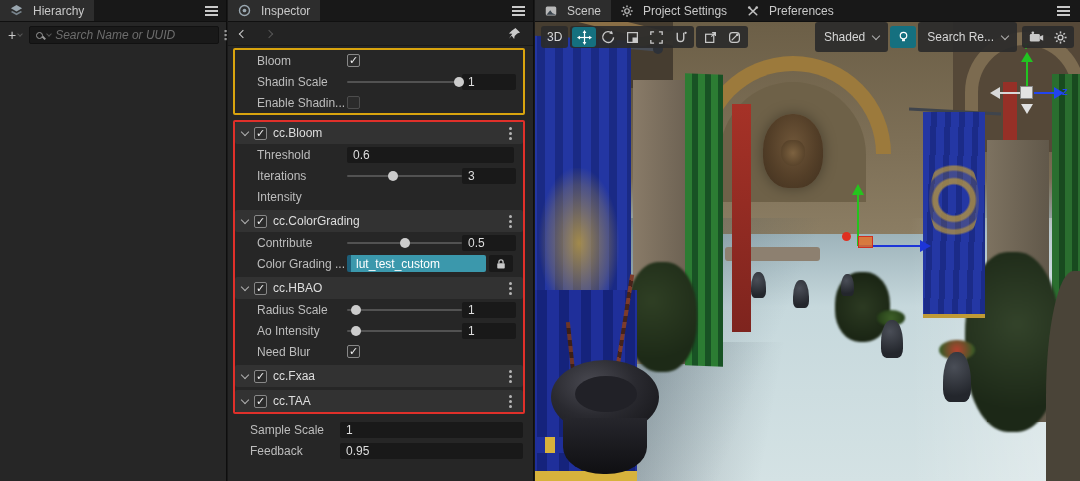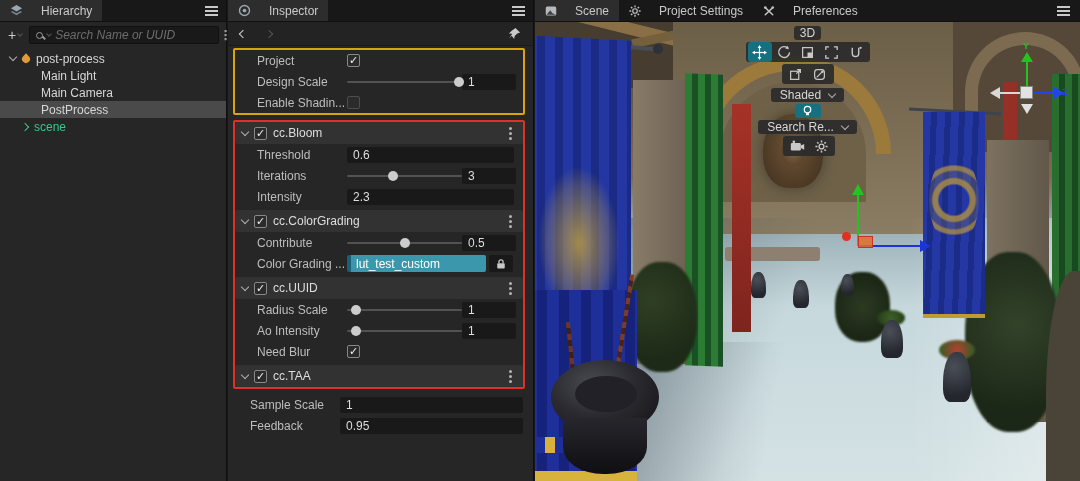--- a/index.html
+++ b/index.html
@@ -2,21 +2,21 @@
 <html><head>
 <meta charset="utf-8">
 <style>
   * { box-sizing: border-box; margin: 0; padding: 0; }
   html,body { width:1080px; height:481px; overflow:hidden; background:#141414;
     font-family:"Liberation Sans", sans-serif; }
   #app { position:relative; width:1080px; height:481px; background:#191919; color:#cfcfcf; font-size:12px; }
 
   
   .tabbar { position:absolute; top:0; left:0; right:0; height:22px; background:#181818; display:flex; align-items:stretch; border-bottom:1px solid #101010; }
-  .tab { display:flex; align-items:center; gap:18px; padding:0 10px; color:#c9c9c9; }
+  .tab { display:flex; align-items:center; gap:10px; padding:0 10px; color:#c9c9c9; }
   .tab.active { background:#2d2d2d; }
   .burger { width:13px; height:2px; background:#c9c9c9; box-shadow:0 -4px 0 #c9c9c9, 0 4px 0 #c9c9c9; }
   .iconbtn { display:flex; align-items:center; justify-content:center; }
   .chev { display:inline-block; width:6px; height:6px; border-right:1.6px solid #b0b0b0; border-bottom:1.6px solid #b0b0b0; flex:none; }
   .chev.down  { transform:rotate(45deg); margin-top:-3px; }
   .chev.right { transform:rotate(-45deg); }
   .chev.left  { transform:rotate(135deg); }
   .chev.dim   { border-color:#565656; }
   .chev.green { border-color:#3ec487; }
   .kebab { display:flex; flex-direction:column; gap:2px; margin-left:auto; padding:2px 4px; }
@@ -126,21 +126,21 @@
   .chain1 { left:88px; top:252px; width:4px; height:92px; transform:rotate(9deg);
     background:repeating-linear-gradient(180deg,#7d3b2a 0 6px,#45231a 6px 12px); }
   .chain2 { left:34px; top:300px; width:4px; height:60px; transform:rotate(-6deg);
     background:repeating-linear-gradient(180deg,#6d3526 0 6px,#3c1f16 6px 12px); }
   .cauldron-ring { left:16px; top:338px; width:108px; height:74px; border-radius:50%;
     background:radial-gradient(ellipse at 38% 32%, #4a4a52 0%, #2a2a30 45%, #121215 100%); }
   .cauldron-hole { left:40px; top:354px; width:62px; height:36px; border-radius:50%; background:#212127; }
   .cauldron-body { left:28px; top:396px; width:84px; height:56px; border-radius:0 0 48% 48%; background:linear-gradient(180deg,#26262c,#0f0f12); }
 
   
-  .vp-toolbar { position:absolute; top:4px; left:6px; right:6px; height:22px; display:flex; align-items:center; gap:2px;flex-direction:column; }
+  .vp-toolbar { position:absolute; top:4px; left:6px; right:6px; height:22px; display:flex; align-items:center; gap:2px; }
   .pill { display:flex; align-items:center; background:rgba(43,43,43,.93); border-radius:3px; height:22px; padding:0 2px; }
   .toolbtn { width:24px; height:20px; border-radius:3px; display:flex; align-items:center; justify-content:center; }
   .toolbtn.active { background:#15707f; }
   .modebtn { padding:0 6px; height:22px; display:flex; align-items:center; color:#d6d6d6; background:rgba(43,43,43,.93); border-radius:3px; }
   .ddown { display:flex; align-items:center; gap:8px; padding:0 9px; height:30px; background:rgba(43,43,43,.93); border-radius:3px; color:#d6d6d6; }
   .bulbbtn { width:26px; height:22px; background:#15707f; border-radius:3px; display:flex; align-items:center; justify-content:center; }
   .spacer { flex:1; }
 
   
   .axisgizmo { position:absolute; right:14px; top:30px; width:76px; height:76px; }
@@ -200,40 +200,20 @@
               <line x1="4.5" y1="10" x2="13" y2="10"></line>
             </g>
             <g fill="#9a9a9a">
               <rect x="0.5" y="1" width="2.2" height="2.2"></rect>
               <rect x="0.5" y="5" width="2.2" height="2.2"></rect>
               <rect x="0.5" y="9" width="2.2" height="2.2"></rect>
             </g>
           </svg>
       </span>
     </div>
-    <div class="tree">
-      <div class="trow">
-        <span class="chev down"></span>
-        <span class="droplet"></span>
-        <span>post-process</span>
-      </div>
-      <div class="trow child">
-        <span>Main Light</span>
-      </div>
-      <div class="trow child">
-        <span>Main Camera</span>
-      </div>
-      <div class="trow child sel">
-        <span>PostProcess</span>
-      </div>
-      <div class="trow green" style="padding-left:22px;">
-        <span class="chev right green"></span>
-        <span>scene</span>
-      </div>
-    </div>
   </div>
 
   <div id="inspector">
     <div class="tabbar">
       <div class="tab active">
         <span class="iconbtn">
           <svg width="13" height="13" viewBox="0 0 14 14">
               <circle cx="7" cy="7" r="5.4" fill="none" stroke="#9aa7b0" stroke-width="1.5"></circle>
               <circle cx="7" cy="7" r="2" fill="#9aa7b0"></circle>
             </svg>
@@ -250,27 +230,27 @@
       <span class="pin iconbtn">
         <svg width="13" height="13" viewBox="0 0 14 14">
             <path d="M8 1 L13 6 L10 7 L7.2 9.8 L6.6 13 L4 9.4 L1 12.6 L4.6 7.4 L1 7 L4 4 Z" fill="#c9c9c9"></path>
           </svg>
       </span>
     </div>
     <div class="icontent">
 
       <div class="group yellow">
         <div class="prow">
-          <span class="plabel">Project</span>
+          <span class="plabel">Bloom</span>
           <div class="pcontrols">
               <span class="cb on"></span>
             </div>
         </div>
         <div class="prow">
-          <span class="plabel">Design Scale</span>
+          <span class="plabel">Shadin Scale</span>
           <div class="pcontrols">
             <div class="slider">
               <span class="handle" style="left: 97%;"></span>
             </div>
             <div class="valbox">1</div>
           </div>
         </div>
         <div class="prow">
           <span class="plabel">Enable Shadin...</span>
           <div class="pcontrols">
@@ -302,23 +282,20 @@
             <span class="plabel">Iterations</span>
             <div class="pcontrols">
               <div class="slider">
                 <span class="handle" style="left: 40%;"></span>
               </div>
               <div class="valbox">3</div>
             </div>
           </div>
           <div class="prow">
             <span class="plabel">Intensity</span>
-            <div class="pcontrols">
-                <input class="tinput" value="2.3" style="">
-              </div>
           </div>
         </div>
 
         <div class="comp">
           <div class="comp-header">
             <span class="chev down"></span>
             <span class="cb on"></span>
             <span>cc.ColorGrading</span>
             <span class="kebab">
                 <b></b>
@@ -346,21 +323,21 @@
                   </svg>
               </div>
             </div>
           </div>
         </div>
 
         <div class="comp">
           <div class="comp-header">
             <span class="chev down"></span>
             <span class="cb on"></span>
-            <span>cc.UUID</span>
+            <span>cc.HBAO</span>
             <span class="kebab">
                 <b></b>
                 <b></b>
                 <b></b>
               </span>
           </div>
           <div class="prow">
             <span class="plabel">Radius Scale</span>
             <div class="pcontrols">
               <div class="slider">
@@ -379,20 +356,32 @@
             </div>
           </div>
           <div class="prow">
             <span class="plabel">Need Blur</span>
             <div class="pcontrols">
                 <span class="cb on"></span>
               </div>
           </div>
         </div>
 
+        <div class="comp">
+          <div class="comp-header">
+            <span class="chev down"></span>
+            <span class="cb on"></span>
+            <span>cc.Fxaa</span>
+            <span class="kebab">
+                <b></b>
+                <b></b>
+                <b></b>
+              </span>
+          </div>
+        </div>
 
         <div class="comp" style="margin-bottom:0;">
           <div class="comp-header">
             <span class="chev down"></span>
             <span class="cb on"></span>
             <span>cc.TAA</span>
             <span class="kebab">
                 <b></b>
                 <b></b>
                 <b></b>

